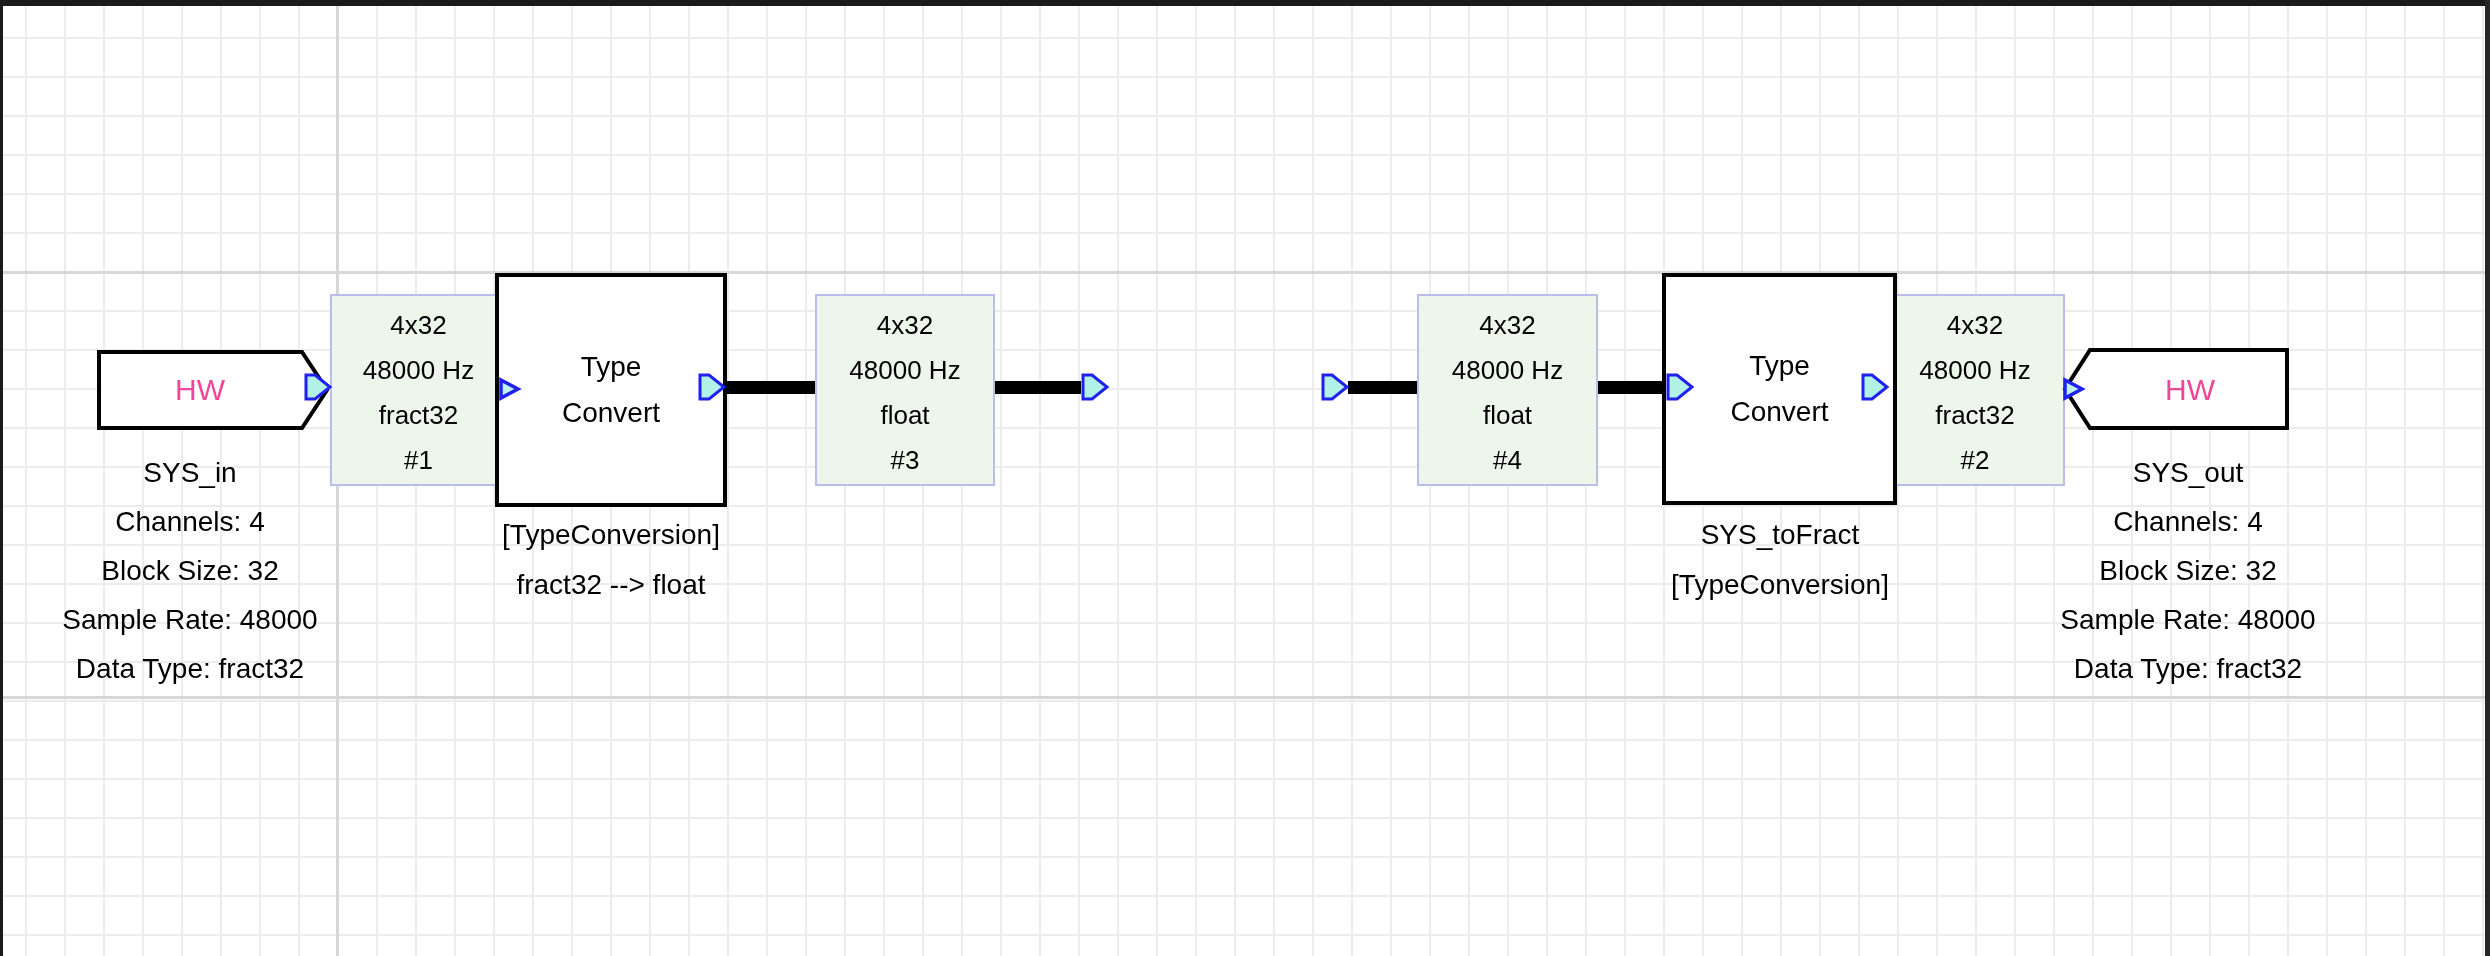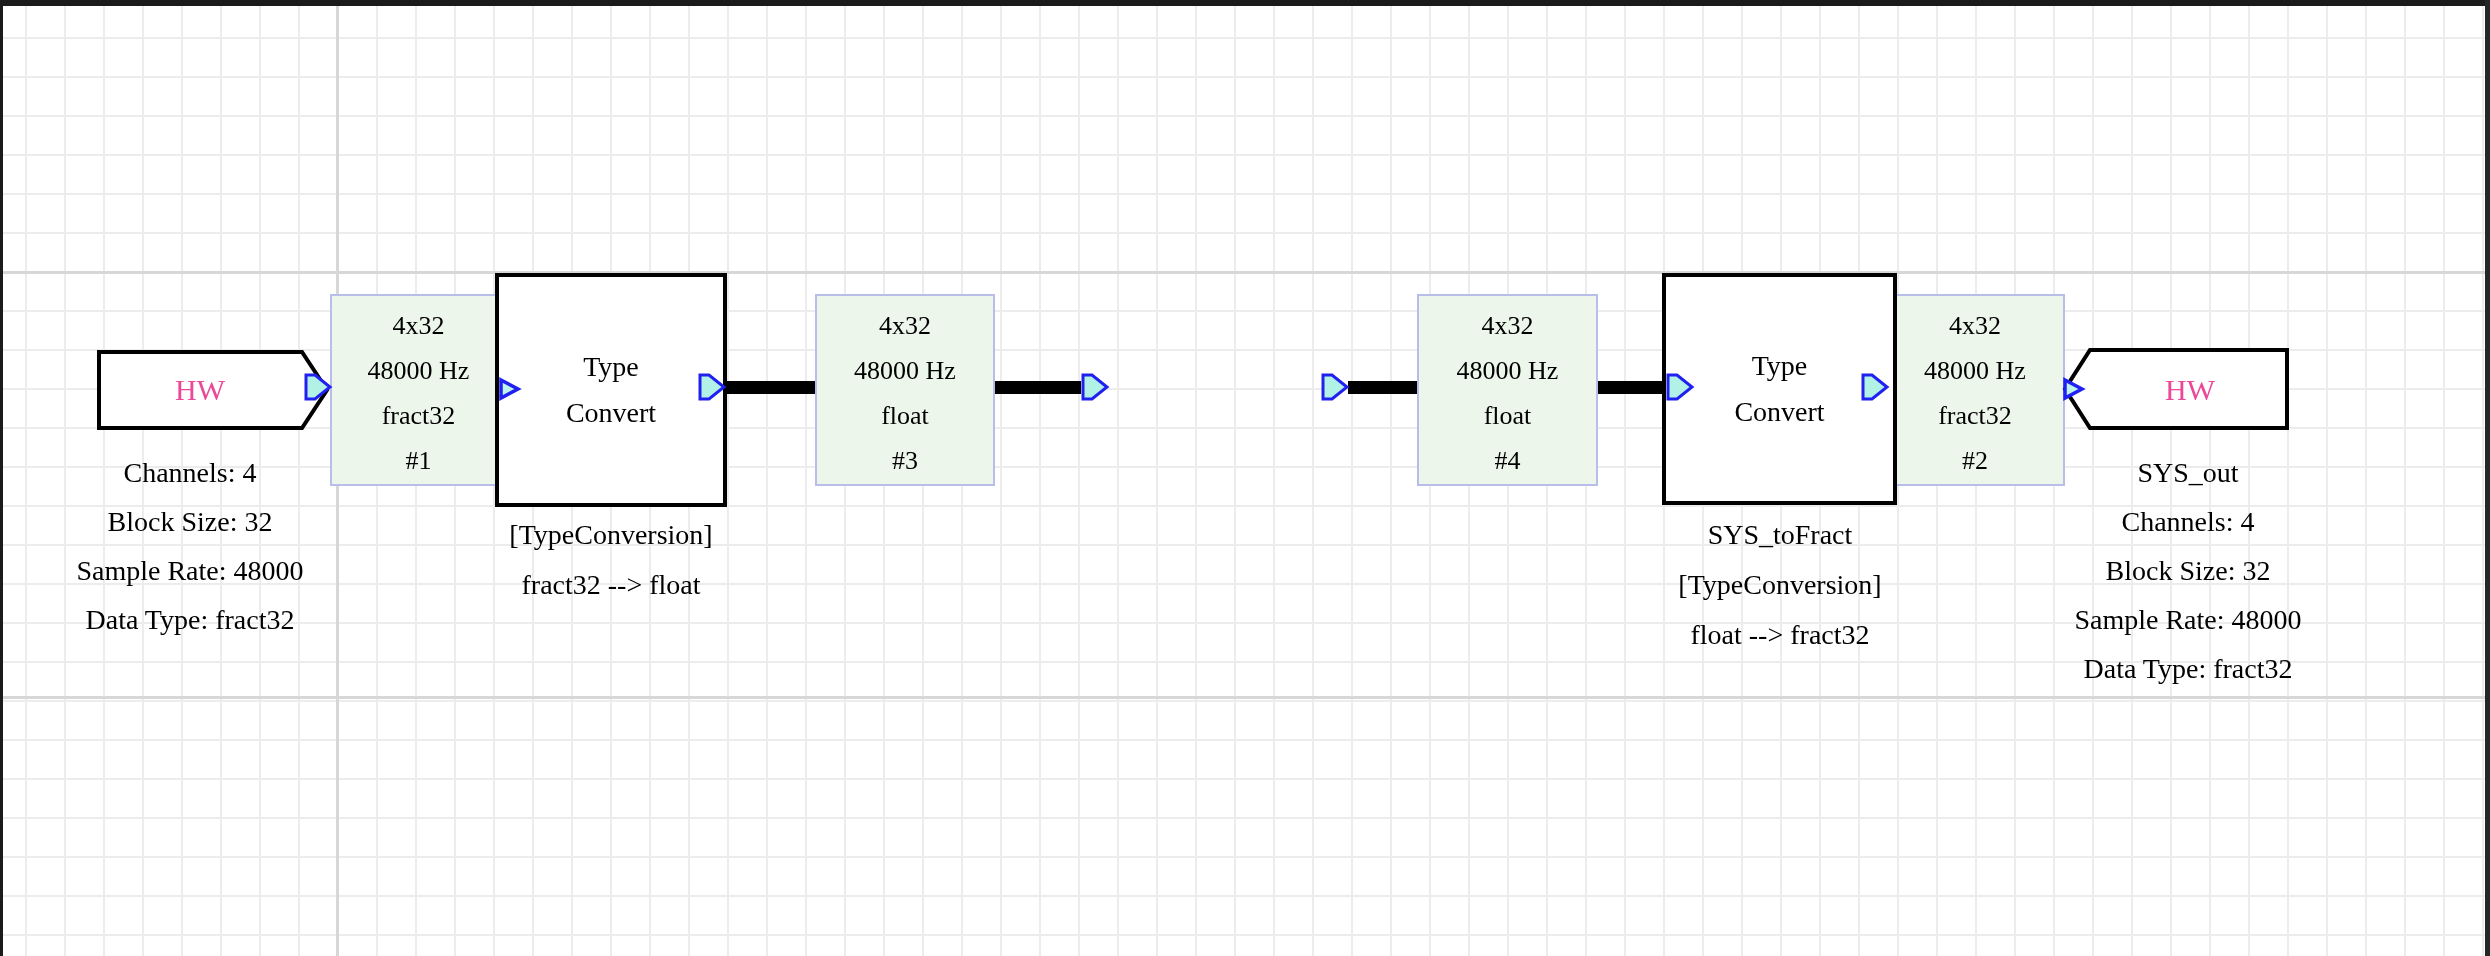--- a/index.html
+++ b/index.html
@@ -1,20 +1,20 @@
 <!DOCTYPE html>
 <html><head>
 <meta charset="utf-8">
 <style>
   html,body{margin:0;padding:0;background:#fff;}
   #canvas{
     position:relative;
     width:2490px;height:956px;
     background:#ffffff;
-    font-family:Liberation Serif, serif;
+    font-family:Liberation Sans, sans-serif;
     overflow:hidden;
   }
   #gridlayer{
     position:absolute;inset:0;
     background-image:
       linear-gradient(to right,#ececec 2px,transparent 2px),
       linear-gradient(to bottom,#ececec 2px,transparent 2px);
     background-size:39px 39px;
     background-position:25px 37px;
   }
@@ -88,20 +88,21 @@
     <div>48000 Hz</div>
     <div>fract32</div>
     <div>#2</div>
   </div>
 
   <svg class="pent" style="left:97px;top:348px;" width="234" height="84">
     <polygon points="2,4 205,4 230,42 205,80 2,80" fill="#ffffff" stroke="#000000" stroke-width="4"></polygon>
   </svg>
   <div class="pent-label" style="left:200px;top:390px;">HW</div>
   <div class="caption" style="left:190px;top:448px;">
+    <div>SYS_in</div>
     <div>Channels: 4</div>
     <div>Block Size: 32</div>
     <div>Sample Rate: 48000</div>
     <div>Data Type: fract32</div>
   </div>
 
   <div class="block" style="left:495px;top:273px;width:232px;height:234px;">
     <div>
       <div>Type</div>
       <div>Convert</div>
@@ -115,21 +116,20 @@
 
   <div class="block" style="left:1662px;top:273px;width:235px;height:232px;">
     <div>
       <div>Type</div>
       <div>Convert</div>
     </div>
   </div>
   <div class="caption" style="left:1780px;top:510px;line-height:50px;">
     <div>SYS_toFract</div>
     <div>[TypeConversion]</div>
-    <div>float --&gt; fract32</div>
   </div>
 
   <svg class="pent" style="left:2061px;top:346px;" width="228" height="86">
     <polygon points="226,4 29,4 4,43 29,82 226,82" fill="#ffffff" stroke="#000000" stroke-width="4"></polygon>
   </svg>
   <div class="pent-label" style="left:2190px;top:390px;">HW</div>
   <div class="caption" style="left:2188px;top:448px;text-align:center;">
     <div>SYS_out</div>
     <div>Channels: 4</div>
     <div>Block Size: 32</div>

